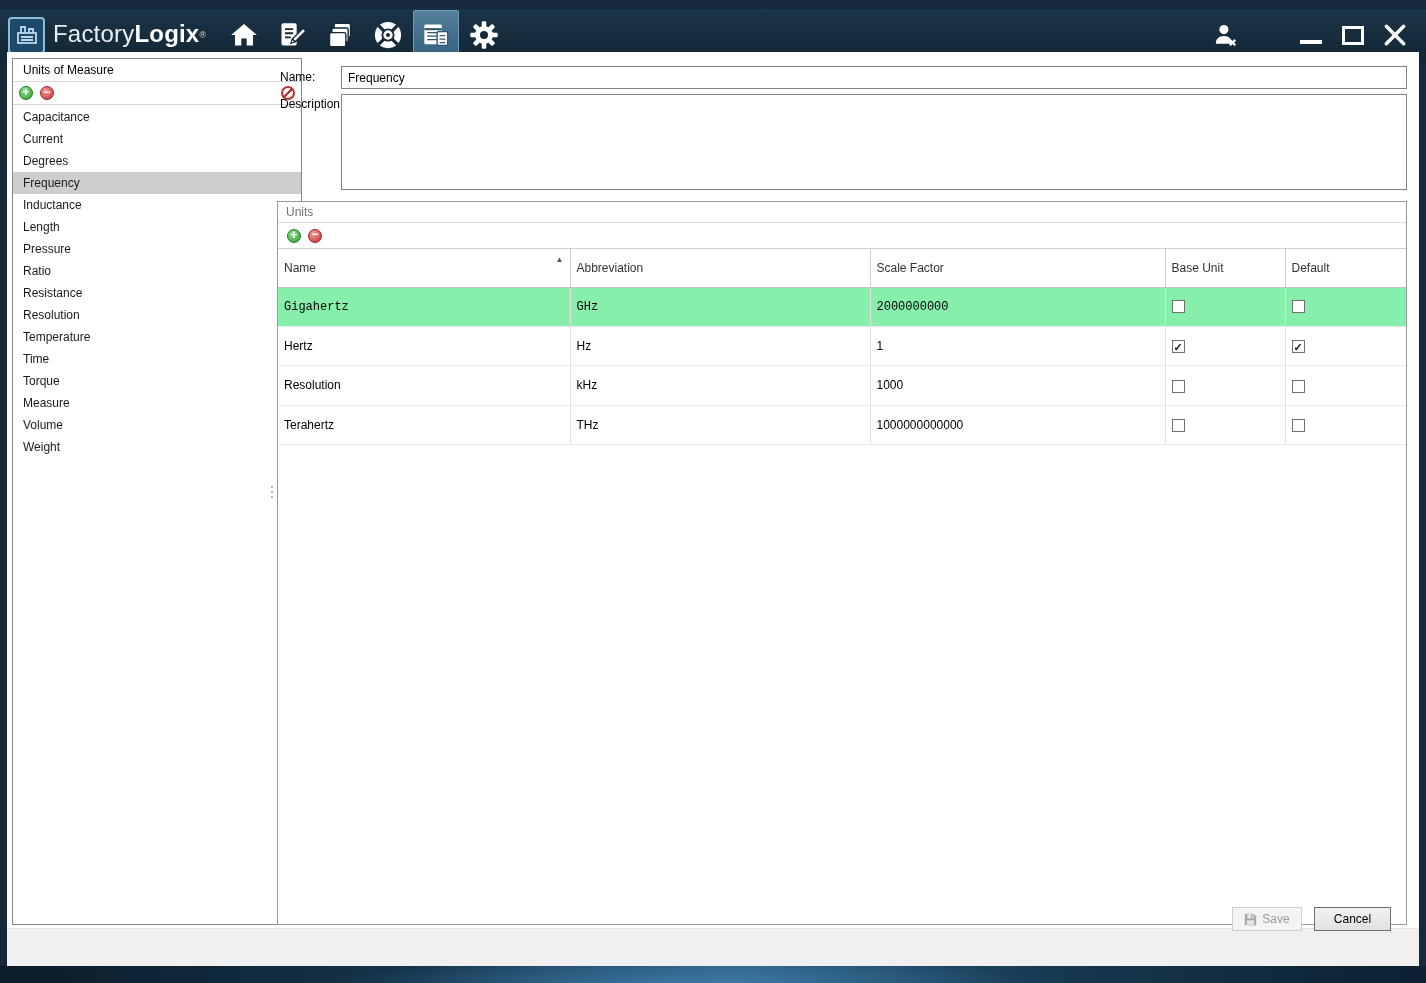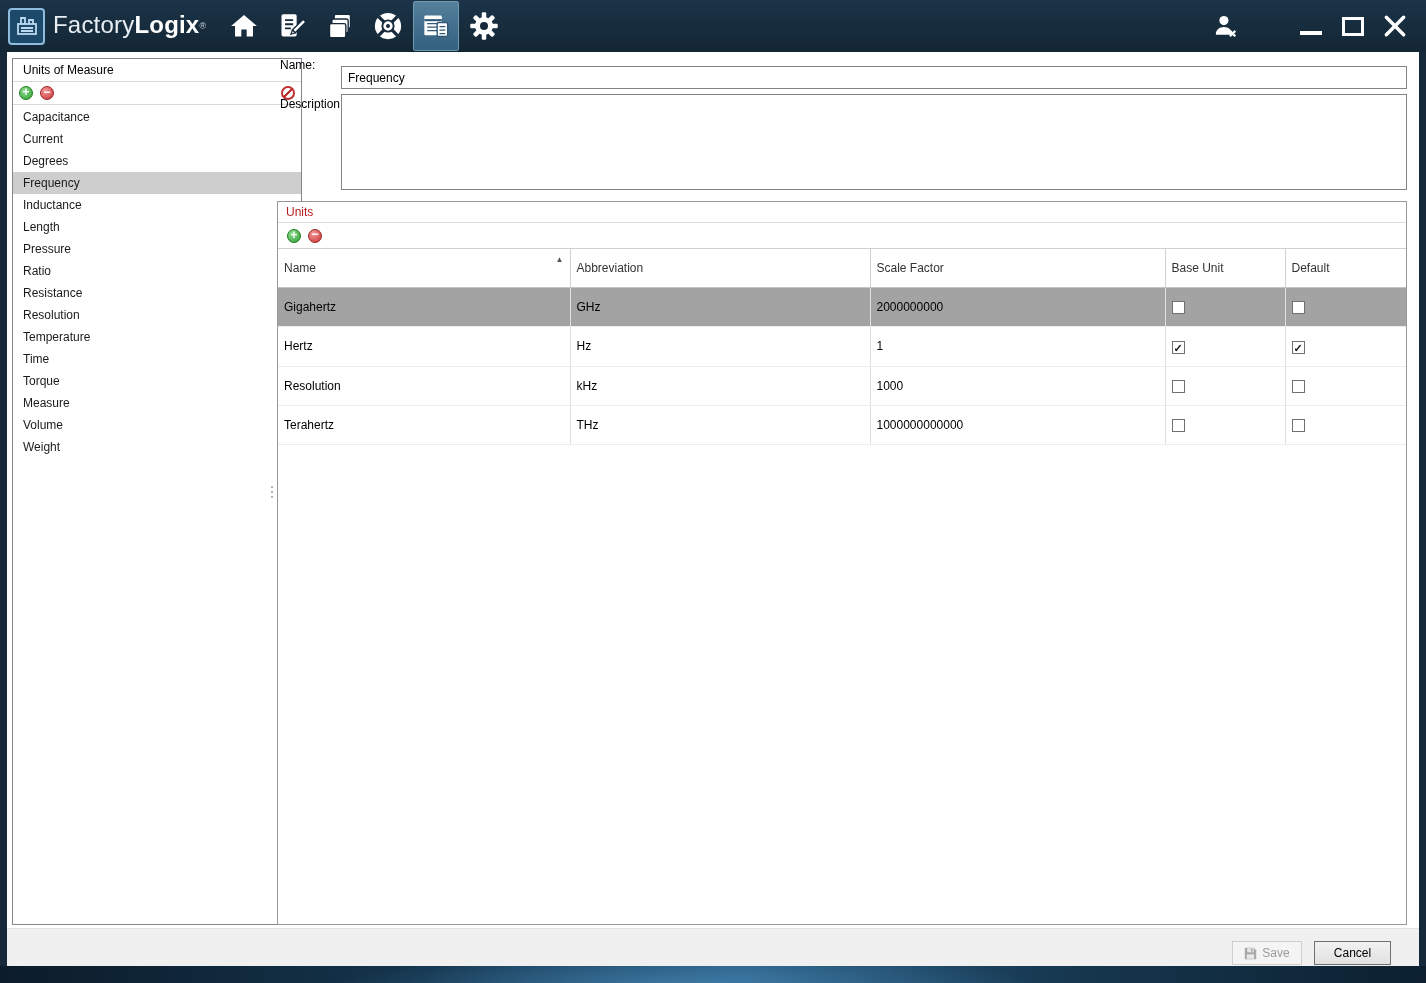--- a/index.html
+++ b/index.html
@@ -7,21 +7,21 @@
   body {
     font-family:"Liberation Sans", sans-serif;
     font-size:12px;
     background:#15293a;
     position:relative;
     color:#1a1a1a;
   }
 
   
   .titlebar {
-    position:absolute; left:0; top:0; right:0; height:52px;
+    position:absolute; left:0; top:9px; right:0; height:52px;
     background:linear-gradient(#1b3448,#132634);
     display:flex; align-items:center;
   }
   .logo-box {
     width:37px; height:37px; margin-left:8px;
     border:2px solid #8fbcdc; border-radius:4px;
     background:#1d4a6b;
     display:flex; align-items:center; justify-content:center;
   }
   .brand { margin-left:8px; color:#fff; font-size:24px; letter-spacing:.2px; white-space:nowrap; }
@@ -98,70 +98,70 @@
   .splitter {
     position:absolute; left:260px; top:6px; width:10px; height:867px;
     display:flex; flex-direction:column; align-items:center; justify-content:center; gap:3px;
     cursor:col-resize;
   }
   .splitter i { width:2px; height:2px; background:#9a9a9a; border-radius:50%; }
 
   
   .main { position:absolute; left:270px; right:11px; top:6px; height:867px; }
   .lbl { position:absolute; left:3px; color:#000; }
-  .name-lbl { top:0; }
+  .name-lbl { top:12px; }
   .desc-lbl { top:39px; }
   .name-input {
     position:absolute; left:64px; right:1px; top:8px; height:23px;
     border:1px solid #838383; padding:0 6px;
     font:12px "Liberation Sans", sans-serif; color:#000; background:#fff;
   }
   .desc-input {
     position:absolute; left:64px; right:1px; top:36px; height:96px;
     border:1px solid #838383; padding:4px 6px; resize:none;
     font:12px "Liberation Sans", sans-serif; background:#fff;
   }
 
   
   .groupbox {
     position:absolute; left:0; right:1px; top:143px; bottom:0;
     border:1px solid #989898; background:#fff;
   }
-  .group-title { height:21px; line-height:21px; padding-left:8px; border-bottom:1px solid #dcdcdc; color:#b91c1c; }
+  .group-title { height:21px; line-height:21px; padding-left:8px; border-bottom:1px solid #dcdcdc; color:#737373; }
   .units-toolbar { height:25px; display:flex; align-items:center; gap:7px; padding:0 9px; }
 
   table.units { border-collapse:collapse; table-layout:fixed; width:100%; }
   table.units th, table.units td {
     height:21px; padding:12px 6px; text-align:left; font-weight:normal;
     white-space:nowrap; overflow:hidden;
   }
   table.units th {
     border-top:1px solid #d0d0d0; border-bottom:1px solid #c4c4c4;
     border-right:1px solid #d0d0d0; color:#333; position:relative; cursor:pointer;
   }
   table.units th:last-child { border-right:none; }
   table.units td { border-right:1px solid #e0e0e0; border-bottom:1px solid #ececec; color:#000; }
   table.units td:last-child { border-right:none; }
-  table.units tr.selected td { background:#a3a3a3; }
+  table.units tr.selected td { background:#86efac;font-family:Liberation Mono, monospace; }
   td.num { text-align:right; }
   td.cbcell { text-align:center; }
   .sort-asc {
     position:absolute; right:6px; top:6px; font-size:8px; color:#555;
   }
   .sort-asc::after { content:"\25B2"; }
   .checkbox {
     display:inline-block; width:13px; height:13px;
     border:1px solid #707070; background:#fff; vertical-align:middle;
     cursor:pointer; line-height:12px; font-size:11px; color:#1a1a1a; text-align:center;
   }
   .checkbox.checked::after { content:"\2713"; font-weight:bold; }
 
   
   .btn {
-    position:absolute; top:883px; height:24px;
+    position:absolute; top:849px; height:24px;
     font:12px "Liberation Sans", sans-serif;
     display:flex; align-items:center; justify-content:center; gap:5px;
     cursor:pointer;
   }
   .btn.save {
     right:106px; width:70px;
     background:#f4f4f4; border:1px solid #cfcfcf; color:#9b9b9b;
     cursor:default;
   }
   .btn.cancel {

